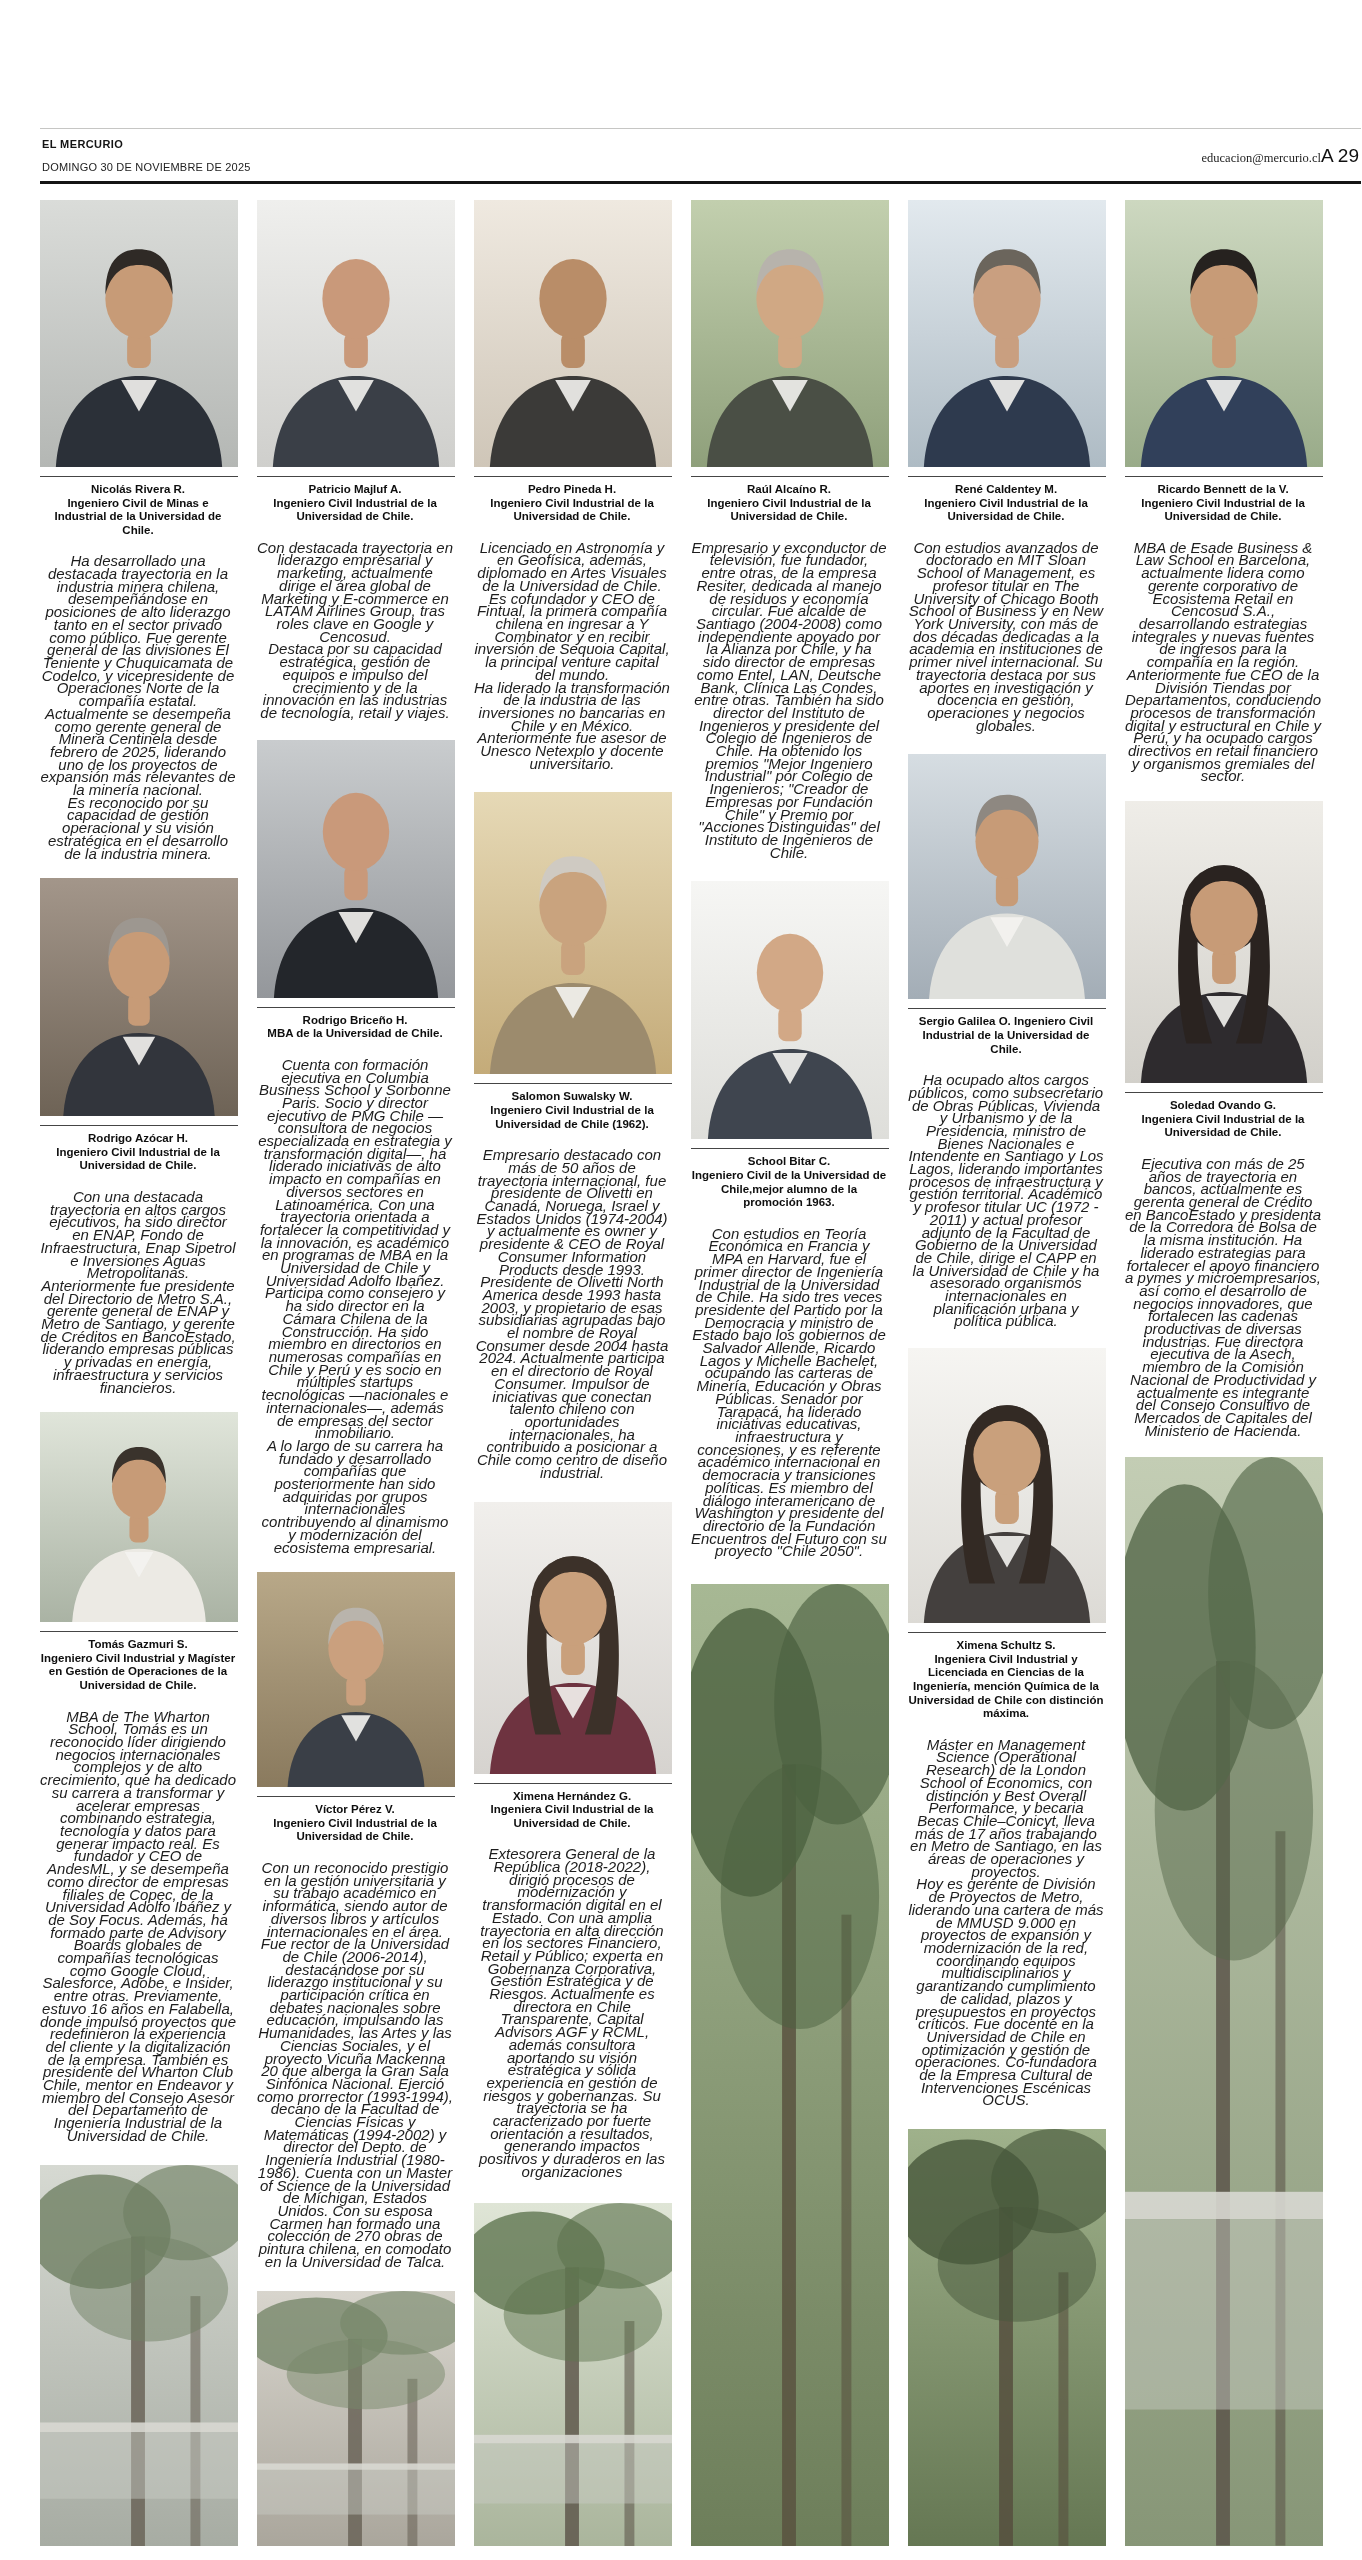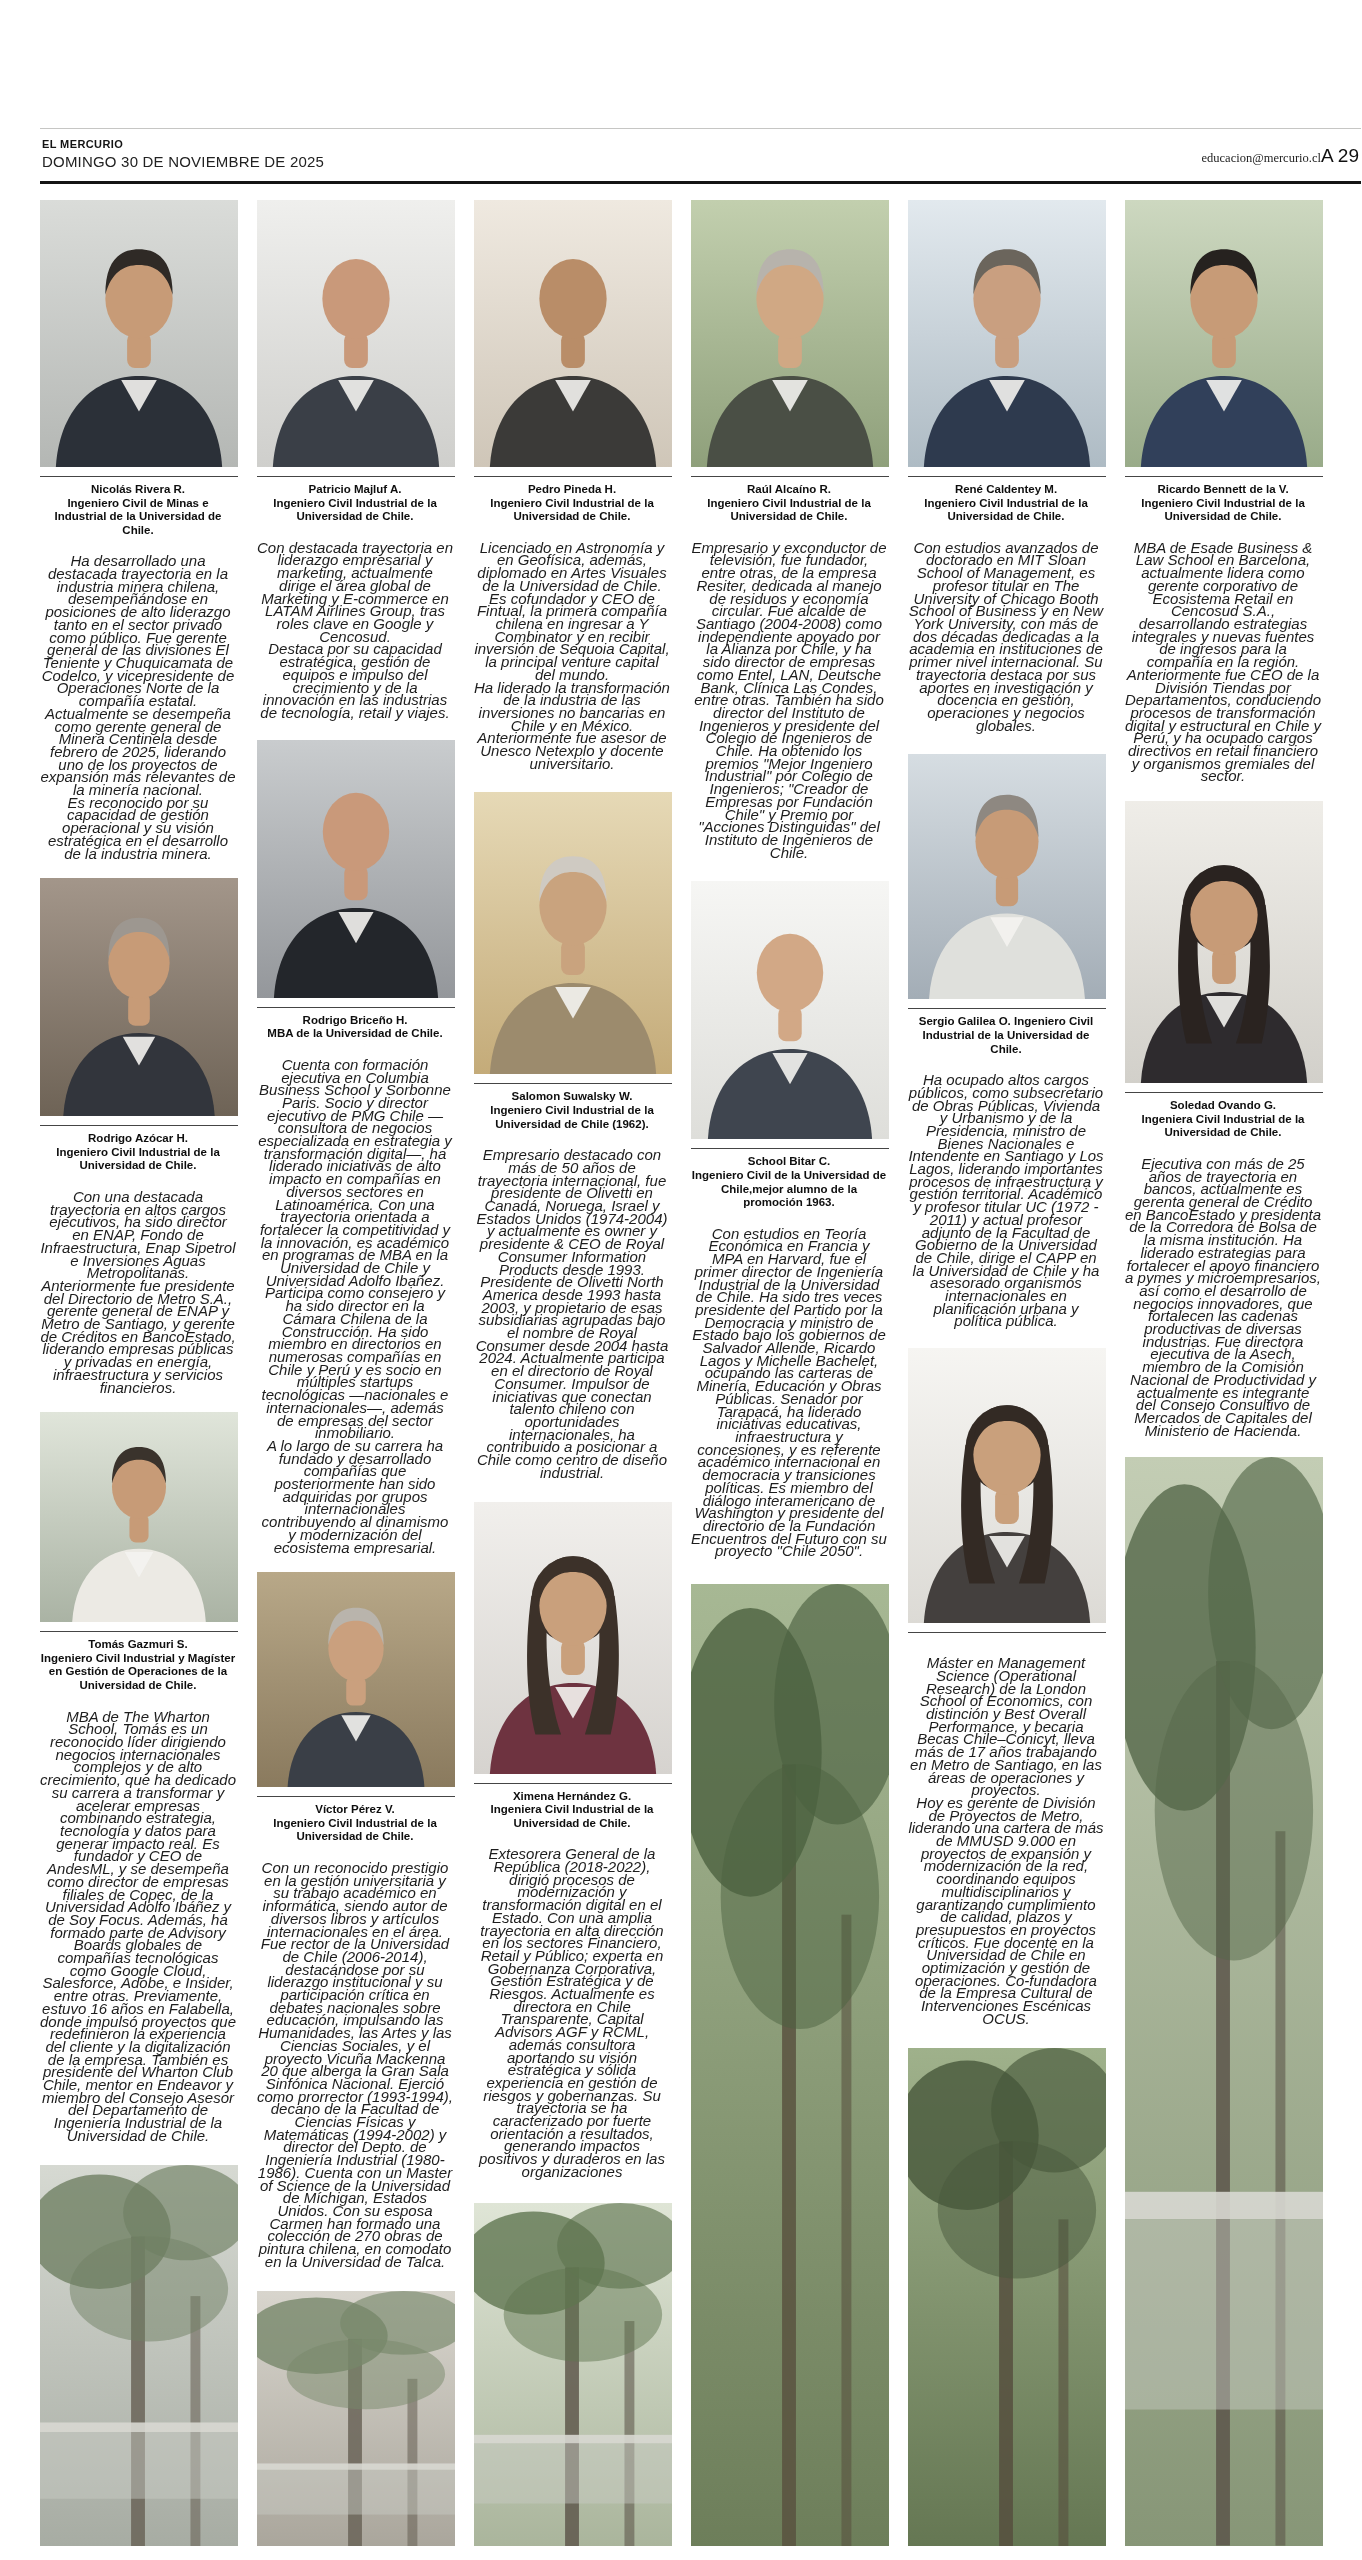--- a/index.html
+++ b/index.html
@@ -3,21 +3,21 @@
 <meta charset="utf-8">
 <style>
   html,body{margin:0;padding:0;background:#e9e9e6;}
   .page{position:relative;width:1362px;height:2560px;background:#ffffff;margin:0 auto;overflow:hidden;
         font-family:"Liberation Sans",sans-serif;color:#1a1a1a;padding-left:39px;}
   
   .masthead{position:absolute;left:40px;right:40px;top:128px;height:52px;
             border-top:1px solid #c6c6c4;border-bottom:3px solid #141414;}
   .mh-left{position:absolute;left:2px;top:9px;}
   .brand{font-weight:700;font-size:11px;letter-spacing:.4px;color:#141414;}
-  .date{font-size:15px;letter-spacing:.2px;color:#222;margin-top:3px;}
+  .date{font-size:11px;letter-spacing:.2px;color:#222;margin-top:11px;}
   .mh-title{position:absolute;left:0;right:0;top:3px;text-align:center;
             font-family:"Liberation Serif",serif;font-size:38px;line-height:46px;
             letter-spacing:1px;color:#101010;}
   .mh-right{position:absolute;right:2px;top:16px;display:flex;align-items:baseline;}
   .email{font-family:"Liberation Serif",serif;font-size:12.5px;color:#222;}
   .pageno{font-weight:400;font-size:19px;color:#101010;}
   
   .columns{position:absolute;left:40px;right:40px;top:200px;bottom:14px;display:flex;gap:19px;text-align:center;}
   .col{width:198px;flex:none;display:flex;flex-direction:column;position:relative;overflow:hidden;}
   .col:not(:last-child)::after{content:"";position:absolute;right:-10px;top:4px;bottom:10px;width:1px;background:#dedede;}
@@ -316,20 +316,24 @@
             <path d="M8,132 C10,100 30,86 50,86 C70,86 90,100 92,132 Z" fill="#44403e"></path>
             <path d="M41,88 L50,104 L59,88 Z" fill="#f4f3f0" opacity="0.9"></path>
             <path d="M29,42 C25,70 27,96 31,112 L44,112 C37,92 35,62 38,44 Z" fill="#332a24"></path>
             <path d="M71,42 C75,70 73,96 69,112 L56,112 C63,92 65,62 62,44 Z" fill="#332a24"></path>
             <rect x="44" y="64" width="12" height="18" rx="4" fill="#c9a07c"></rect>
             <ellipse cx="50" cy="47" rx="17" ry="20" fill="#c9a07c"></ellipse>
             <path d="M33,45 C33,28 40,22 50,22 C60,22 67,28 67,45 C64,34 58,30 50,30 C42,30 36,34 33,45 Z" fill="#332a24"></path>
           </svg>
         </div>
         <section class="profile">
+          <h3>
+            <span class="pname">Ximena Schultz S.</span> 
+            <span class="ptitle">Ingeniera Civil Industrial y Licenciada en Ciencias de la Ingeniería, mención Química de la Universidad de Chile con distinción máxima.</span>
+          </h3>
           <p class="pbio">Máster en Management Science (Operational Research) de la London School of Economics, con distinción y Best Overall Performance, y becaria Becas Chile–Conicyt, lleva más de 17 años trabajando en Metro de Santiago, en las áreas de operaciones y proyectos.
 Hoy es gerente de División de Proyectos de Metro, liderando una cartera de más de MMUSD 9.000 en proyectos de expansión y modernización de la red, coordinando equipos multidisciplinarios y garantizando cumplimiento de calidad, plazos y presupuestos en proyectos críticos. Fue docente en la Universidad de Chile en optimización y gestión de operaciones. Co-fundadora de la Empresa Cultural de Intervenciones Escénicas OCUS.</p>
         </section>
         <div class="photo fill" style="margin-top: 14px; background: linear-gradient(rgb(159, 177, 139), rgb(101, 119, 83));">
           <svg class="ph" viewBox="0 0 100 160" preserveAspectRatio="none">
     <rect x="46" y="30" width="7" height="130" fill="#564f3e" opacity="0.85"></rect>
     <rect x="76" y="55" width="5" height="105" fill="#564f3e" opacity="0.6"></rect>
     <ellipse cx="30" cy="28" rx="36" ry="24" fill="#47583b" opacity="0.8"></ellipse>
     <ellipse cx="74" cy="20" rx="32" ry="20" fill="#47583b" opacity="0.65"></ellipse>
     <ellipse cx="55" cy="52" rx="40" ry="22" fill="#47583b" opacity="0.5"></ellipse>

